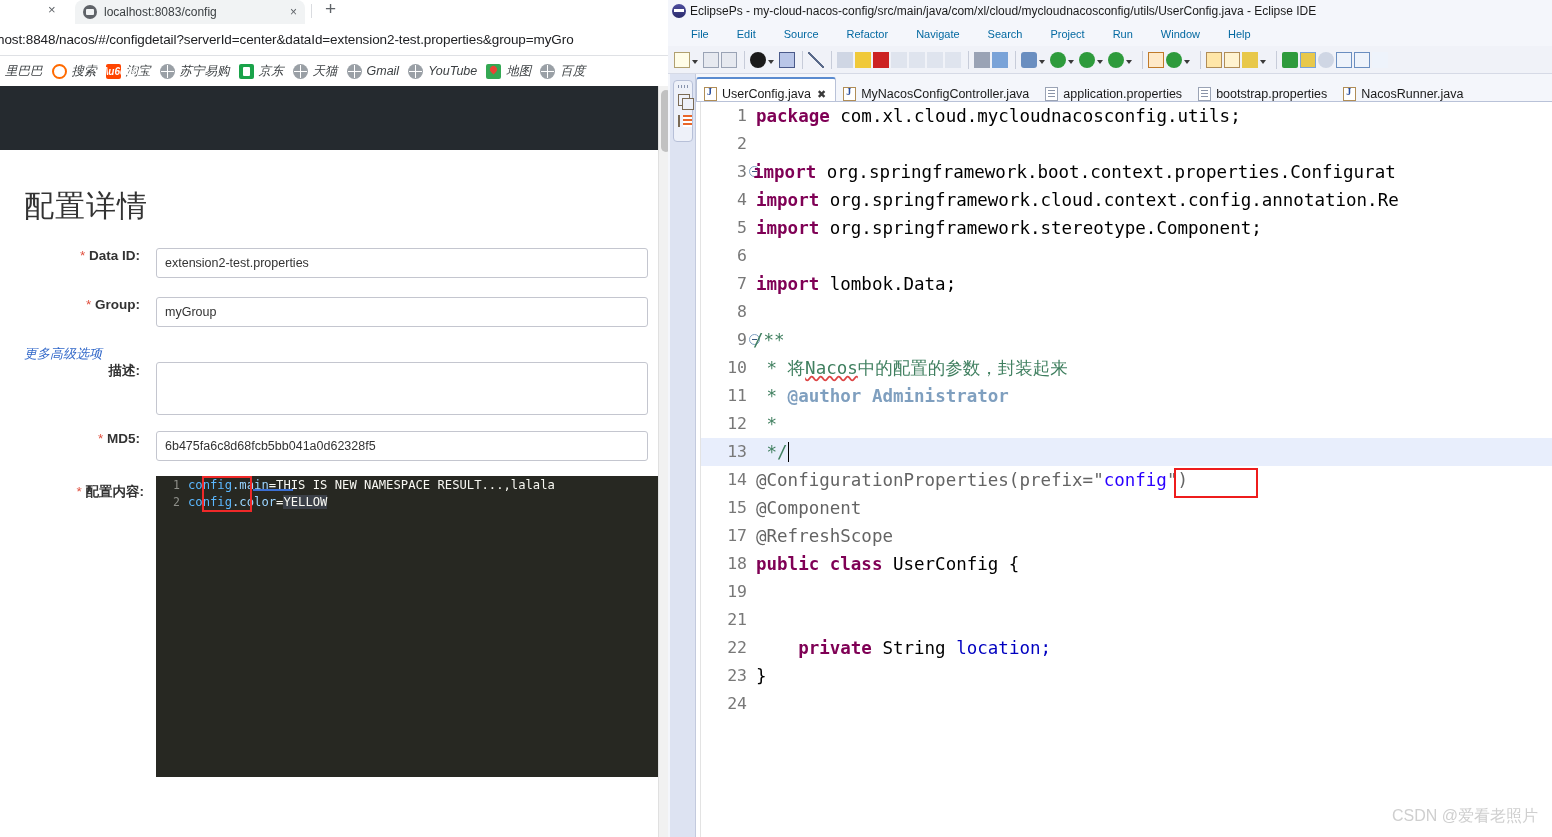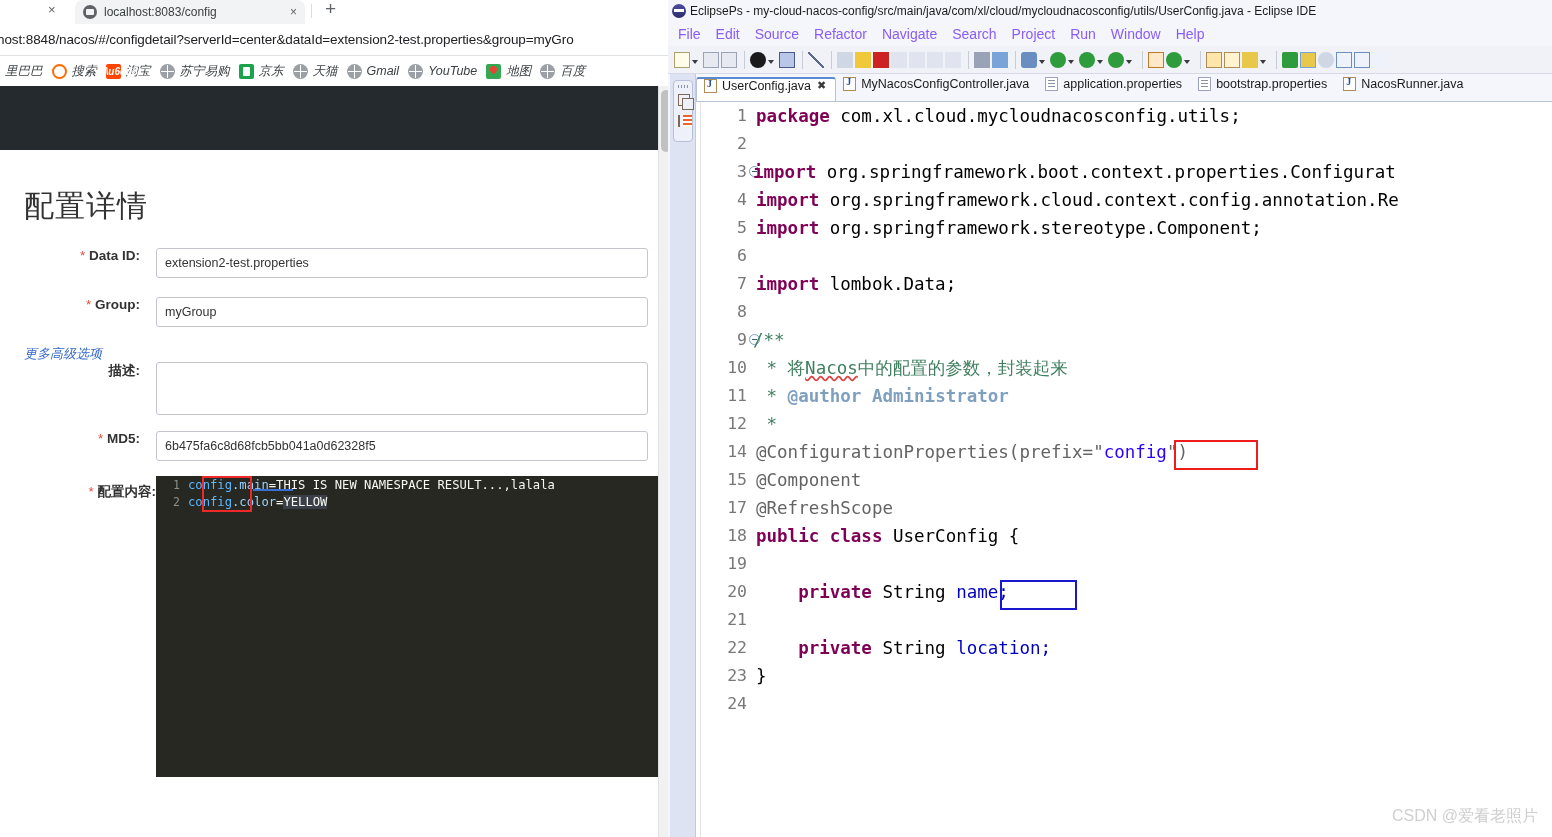--- a/index.html
+++ b/index.html
@@ -213,22 +213,23 @@
   .ecl-title-text {
     font-size: 12px; color: #1a1a1a; white-space: nowrap;
     overflow: hidden;
   }
   .ecl-menu {
     position: absolute; left: 0; top: 22px; width: 884px; height: 24px;
     display: flex; align-items: center; padding-left: 10px;
     background: #f4f6fb;
   }
   .ecl-menu-item {
-    font-size: 14px; color: #8b5cf6; margin-right: 15px;
+    font-size: 11px; color: #0369a1; margin-right: 15px;
     white-space: nowrap;
+    margin-left: 13px;
   }
   .ecl-toolbar {
     position: absolute; left: 0; top: 46px; width: 884px; height: 28px;
     background: #f0f2f8; border-bottom: 1px solid #d6dae6;
     display: flex; align-items: center; padding-left: 6px;
   }
   .tb-ico {
     width: 16px; height: 16px; margin-right: 2px; flex: 0 0 auto;
     position: relative; display: inline-block;
   }
@@ -265,21 +266,21 @@
   .fv-i2::after { content:""; position:absolute; left:3px; top:0px;
     width:9px; height:12px;
     background: repeating-linear-gradient(#e8662a 0 2px,#fff 2px 4px); }
 
   .ecl-tabs {
     position: absolute; left: 28px; top: 76px; width: 856px; height: 26px;
     display: flex; align-items: flex-end;
     border-bottom: 1px solid #b9c2d8;
   }
   .ecl-tab {
-    height: 24px; display: flex; align-items: flex-start;
+    height: 24px; display: flex; align-items: flex-end;
     padding: 0 9px 0 7px; font-size: 12.5px; color: #1a1a1a;
     white-space: nowrap; flex: 0 0 auto;
     border-top-left-radius: 3px; border-top-right-radius: 3px;
   }
   .ecl-tab.active {
     background: #ffffff; border: 1px solid #b9c2d8; border-bottom: none;
     border-top: 2px solid #5a8bd0;
   }
   .tab-ico-java, .tab-ico-prop {
     width: 13px; height: 14px; margin-right: 5px; flex: 0 0 auto;
@@ -456,21 +457,21 @@
 
       <div class="form-row" style="top:281px;">
         <div class="f-label" style="left:0;width:148px;">
           <span class="req">*</span>
           <span>MD5:</span>
         </div>
         <div class="f-input" style="right:10px;">6b475fa6c8d68fcb5bb041a0d62328f5</div>
       </div>
 
       <div class="form-row" style="top:333px;">
-        <div class="f-label" style="left:16px;width:148px;padding-left:48px;">
+        <div class="f-label" style="left:4px;width:148px;padding-left:48px;">
           <span class="req">*</span>
           <span>配置内容:</span>
         </div>
       </div>
     </div>
 
     <div class="code-editor">
       <div class="ce-line">
         <span class="ce-gutter">1</span>
         <span class="ce-code"><span class="tok-key">config</span><span class="tok-prop">.main</span><span class="tok-eq">=</span><span class="tok-val">THIS IS NEW NAMESPACE RESULT...,lalala</span></span>
@@ -649,20 +650,25 @@
           <span class="gut">11</span>
           <span class="src"><span class="k-cmt"> * </span><span class="k-cmt-tag">@author</span><span class="k-cmt-tag"> Administrator</span></span>
         </div>
 
         <div class="cl">
           
           <span class="gut">12</span>
           <span class="src"><span class="k-cmt"> *</span></span>
         </div>
 
+        <div class="cl hl">
+          
+          <span class="gut">13</span>
+          <span class="src"><span class="k-cmt"> */</span><span class="caret-bar"></span></span>
+        </div>
 
         <div class="cl">
           
           <span class="gut">14</span>
           <span class="src"><span class="k-ann">@ConfigurationProperties(prefix="</span><span class="k-str">config</span><span class="k-ann">")</span></span>
           <span class="box-red-cfg"></span>
         </div>
 
         <div class="cl">
           
@@ -681,26 +687,20 @@
           
           <span class="gut">18</span>
           <span class="src"><span class="k-kw">public</span><span class="k-kw"> class</span><span> UserConfig {</span></span>
         </div>
 
         <div class="cl">
           
           <span class="gut">19</span>
         </div>
 
-        <div class="cl">
-          
-          <span class="gut">20</span>
-          <span class="src"><span class="k-kw">    private</span><span> String </span><span class="k-fld">name;</span></span>
-          <span class="box-blue-name"></span>
-        </div>
 
         <div class="cl">
           
           <span class="gut">21</span>
         </div>
 
         <div class="cl">
           
           <span class="gut">22</span>
           <span class="src"><span class="k-kw">    private</span><span> String </span><span class="k-fld">location;</span></span>

